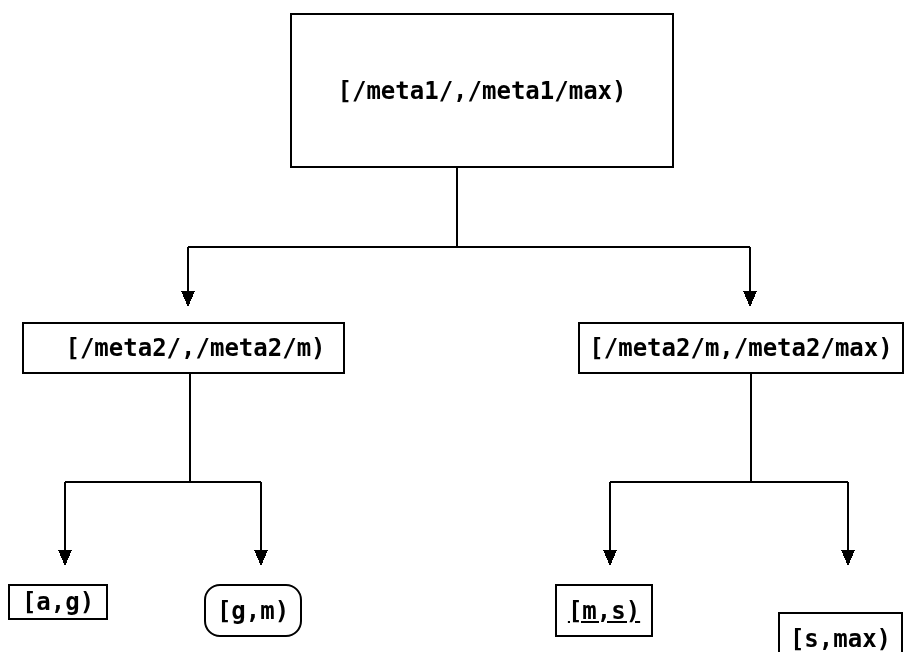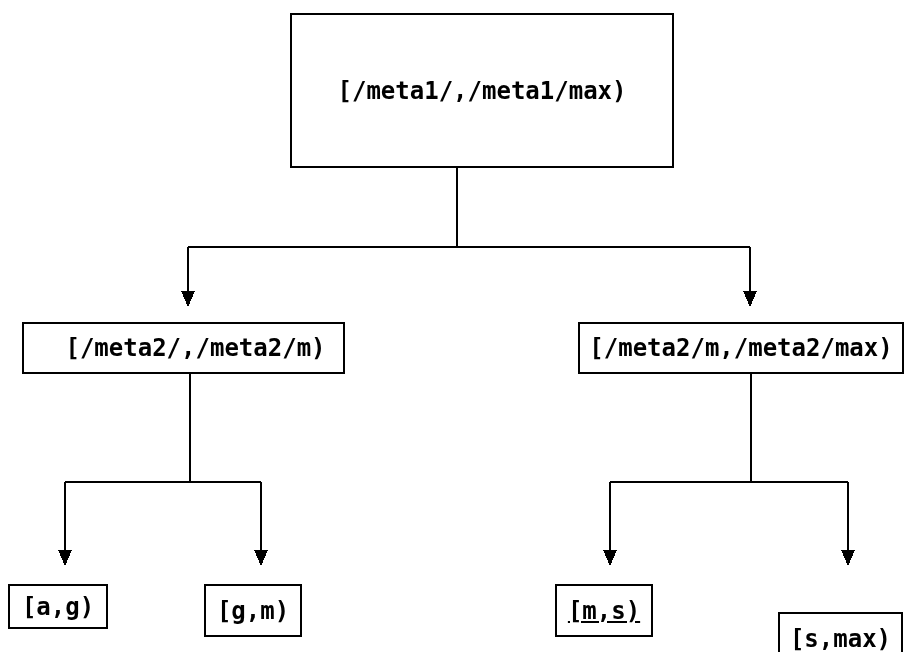--- a/index.html
+++ b/index.html
@@ -32,22 +32,22 @@
     align-items: center;
     justify-content: center;
     font-size: 24px;
     font-weight: bold;
     white-space: nowrap;
   }
   
   .node-root     { left: 258px; top: 13px;  width: 384px; height: 155px; margin-left: 32px; }
   .node-l2-left  { left: 22px;  top: 322px; width: 323px; height: 52px; padding-left: 24px; }
   .node-l2-right { left: 578px; top: 322px; width: 326px; height: 52px; align-items: center; }
-  .node-l3-1     { left: 8px;   top: 584px; width: 100px; height: 45px; }
-  .node-l3-2     { left: 204px; top: 584px; width: 98px;  height: 53px; }
+  .node-l3-1     { left: 8px;   top: 584px; width: 100px; height: 36px; }
+  .node-l3-2     { left: 204px; top: 584px; width: 98px;  height: 53px; border-radius: 16px; }
   .node-l3-3     { left: 555px; top: 584px; width: 98px;  height: 53px; text-decoration: underline; }
   .node-l3-4     { left: 778px; top: 584px; width: 125px; height: 53px; margin-top: 28px; }
   .edge-line {
     stroke: #000000;
     stroke-width: 2;
     fill: none;
   }
   .arrowhead {
     fill: #000000;
     stroke: none;

